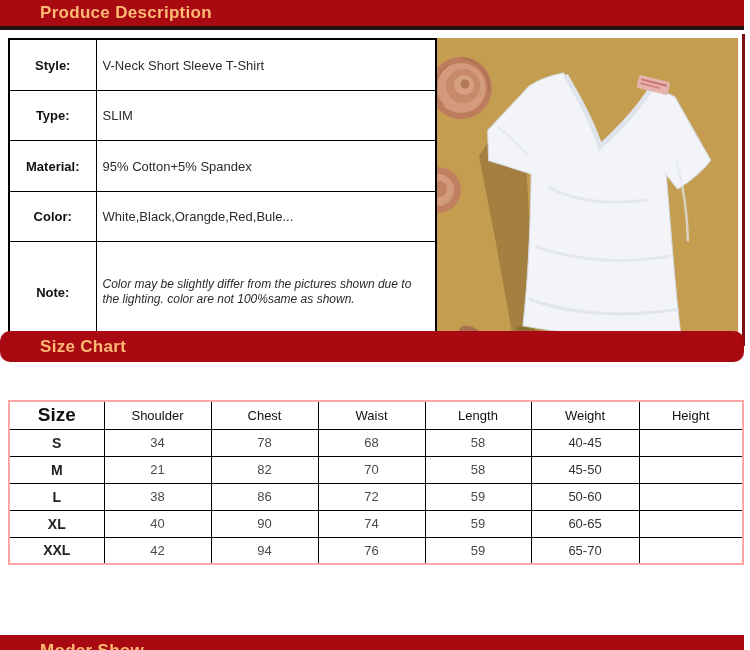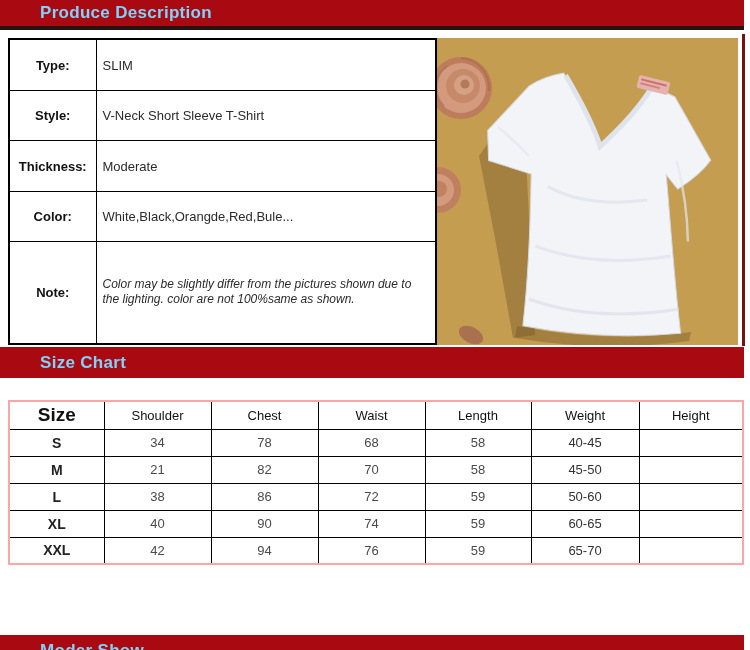--- a/index.html
+++ b/index.html
@@ -8,30 +8,30 @@
     position: relative;
     background: #ffffff;
     font-family: "Liberation Sans", sans-serif;
     color: #111;
   }
   .red-bar {
     position: absolute;
     left: 0;
     width: 744px;
     background: #a90a11;
-    color: #7dd3fc;
+    color: #fdba74;
     font-weight: bold;
     font-size: 17px;
     letter-spacing: 0.3px;
     padding-left: 40px;
     display: flex;
     align-items: center;
   }
   .bar-description { top: 0; height: 30px; border-bottom: 4px solid #241310; }
-  .bar-sizechart   { top: 347px; height: 31px; }
+  .bar-sizechart   { top: 331px; height: 31px; border-radius: 10px; }
   .bar-modershow   { top: 624px; height: 32px; margin-top: 11px; }
 
   .desc-right-line {
     position: absolute;
     left: 742px; top: 34px;
     width: 3px; height: 312px;
     background: #7c0d10;
   }
 
   
@@ -102,30 +102,30 @@
 <body>
 
 <div class="red-bar bar-description">
   <span>Produce Description</span>
 </div>
 
 <div class="desc-section">
   <table class="spec">
     <tbody>
       <tr>
+        <td class="spec-label">Style:</td>
+        <td class="spec-value">V-Neck Short Sleeve T-Shirt</td>
+      </tr>
+      <tr>
         <td class="spec-label">Type:</td>
         <td class="spec-value">SLIM</td>
       </tr>
       <tr>
-        <td class="spec-label">Style:</td>
-        <td class="spec-value">V-Neck Short Sleeve T-Shirt</td>
-      </tr>
-      <tr>
-        <td class="spec-label">Thickness:</td>
-        <td class="spec-value">Moderate</td>
+        <td class="spec-label">Material:</td>
+        <td class="spec-value">95% Cotton+5% Spandex</td>
       </tr>
       <tr>
         <td class="spec-label">Color:</td>
         <td class="spec-value">White,Black,Orangde,Red,Bule...</td>
       </tr>
       <tr class="note-row">
         <td class="spec-label">Note:</td>
         <td class="spec-value">Color may be slightly differ from the pictures shown due to the lighting. color are not 100%same as shown.</td>
       </tr>
     </tbody>

